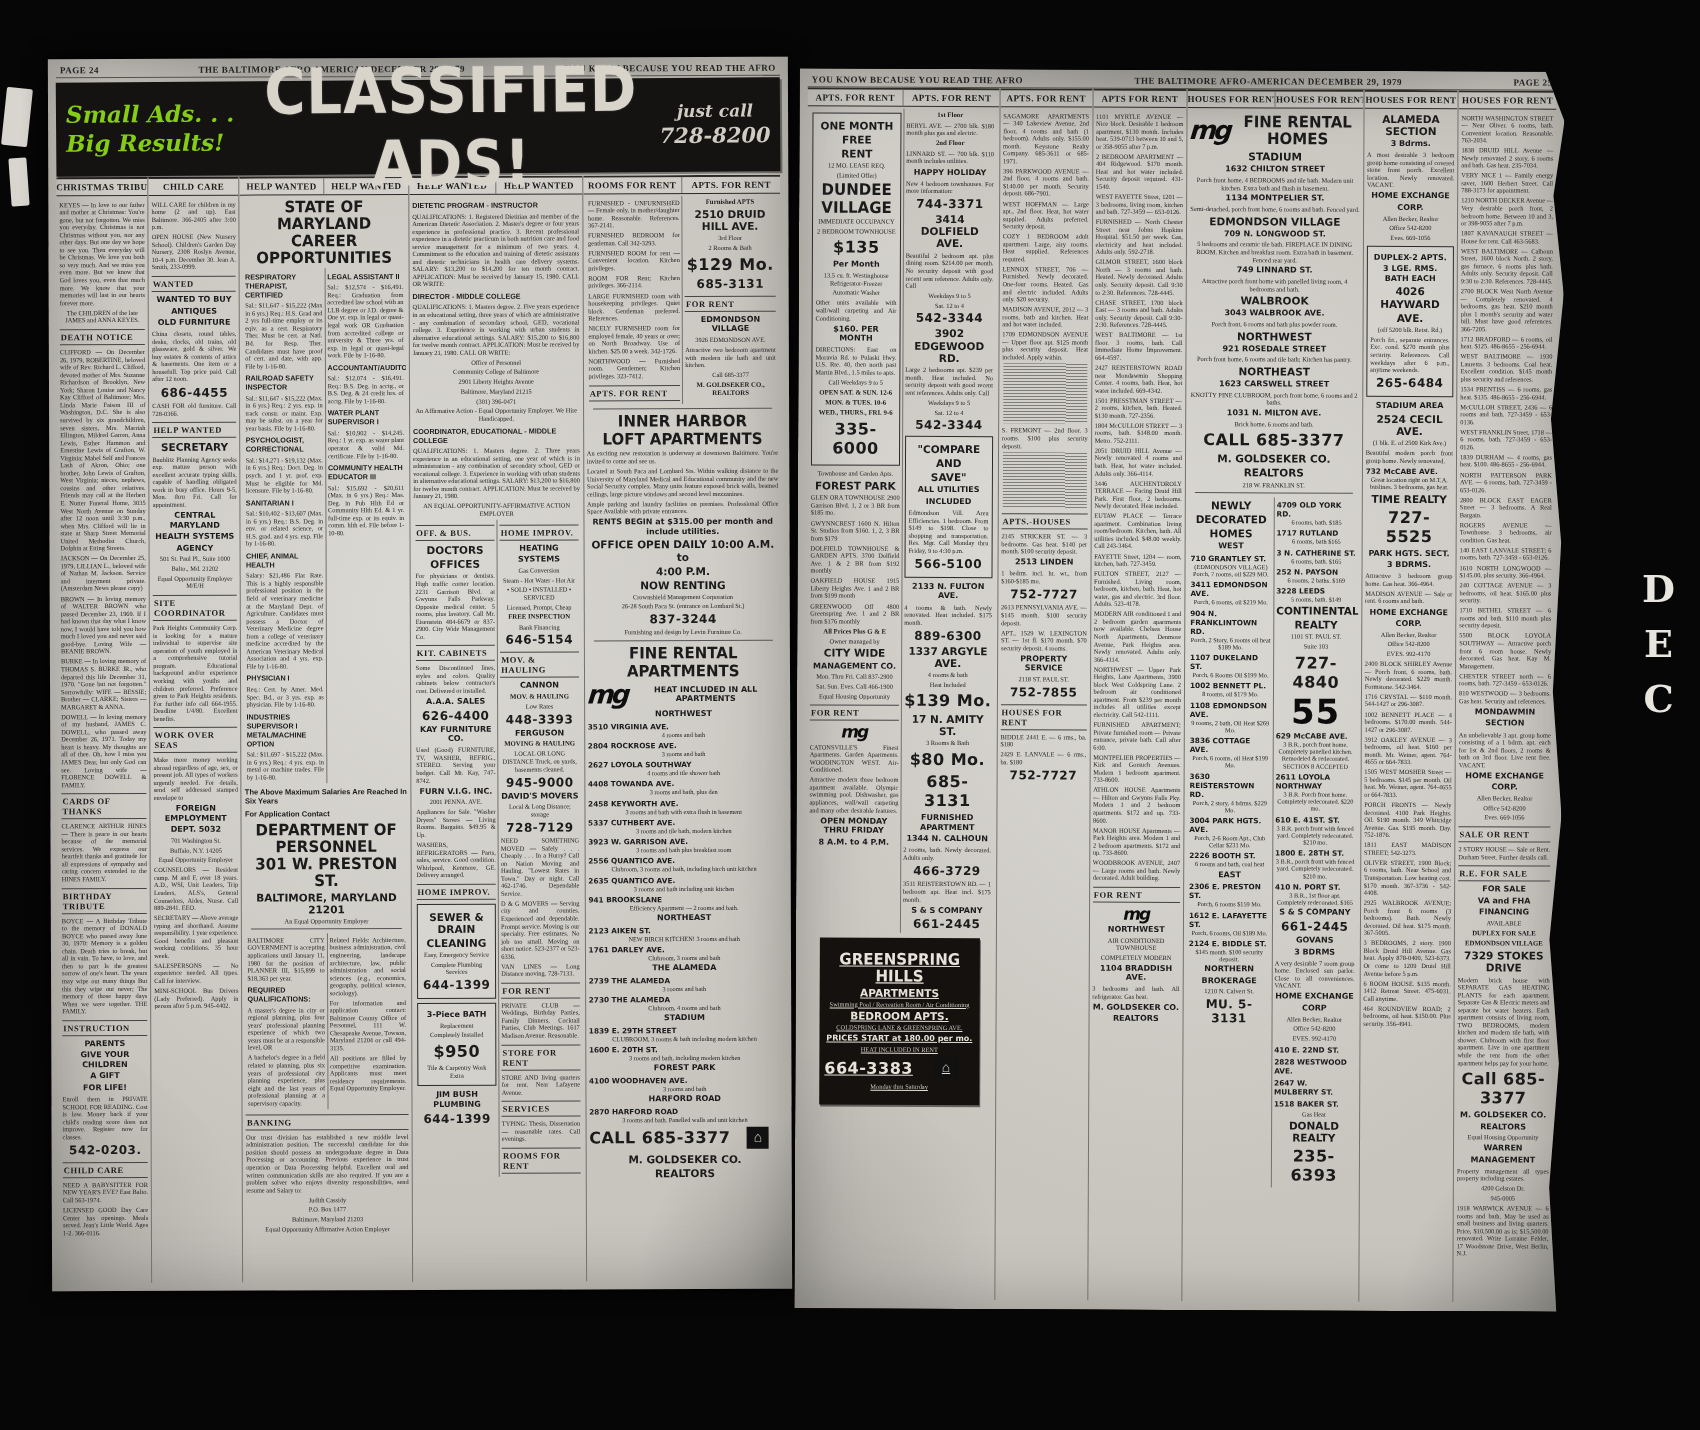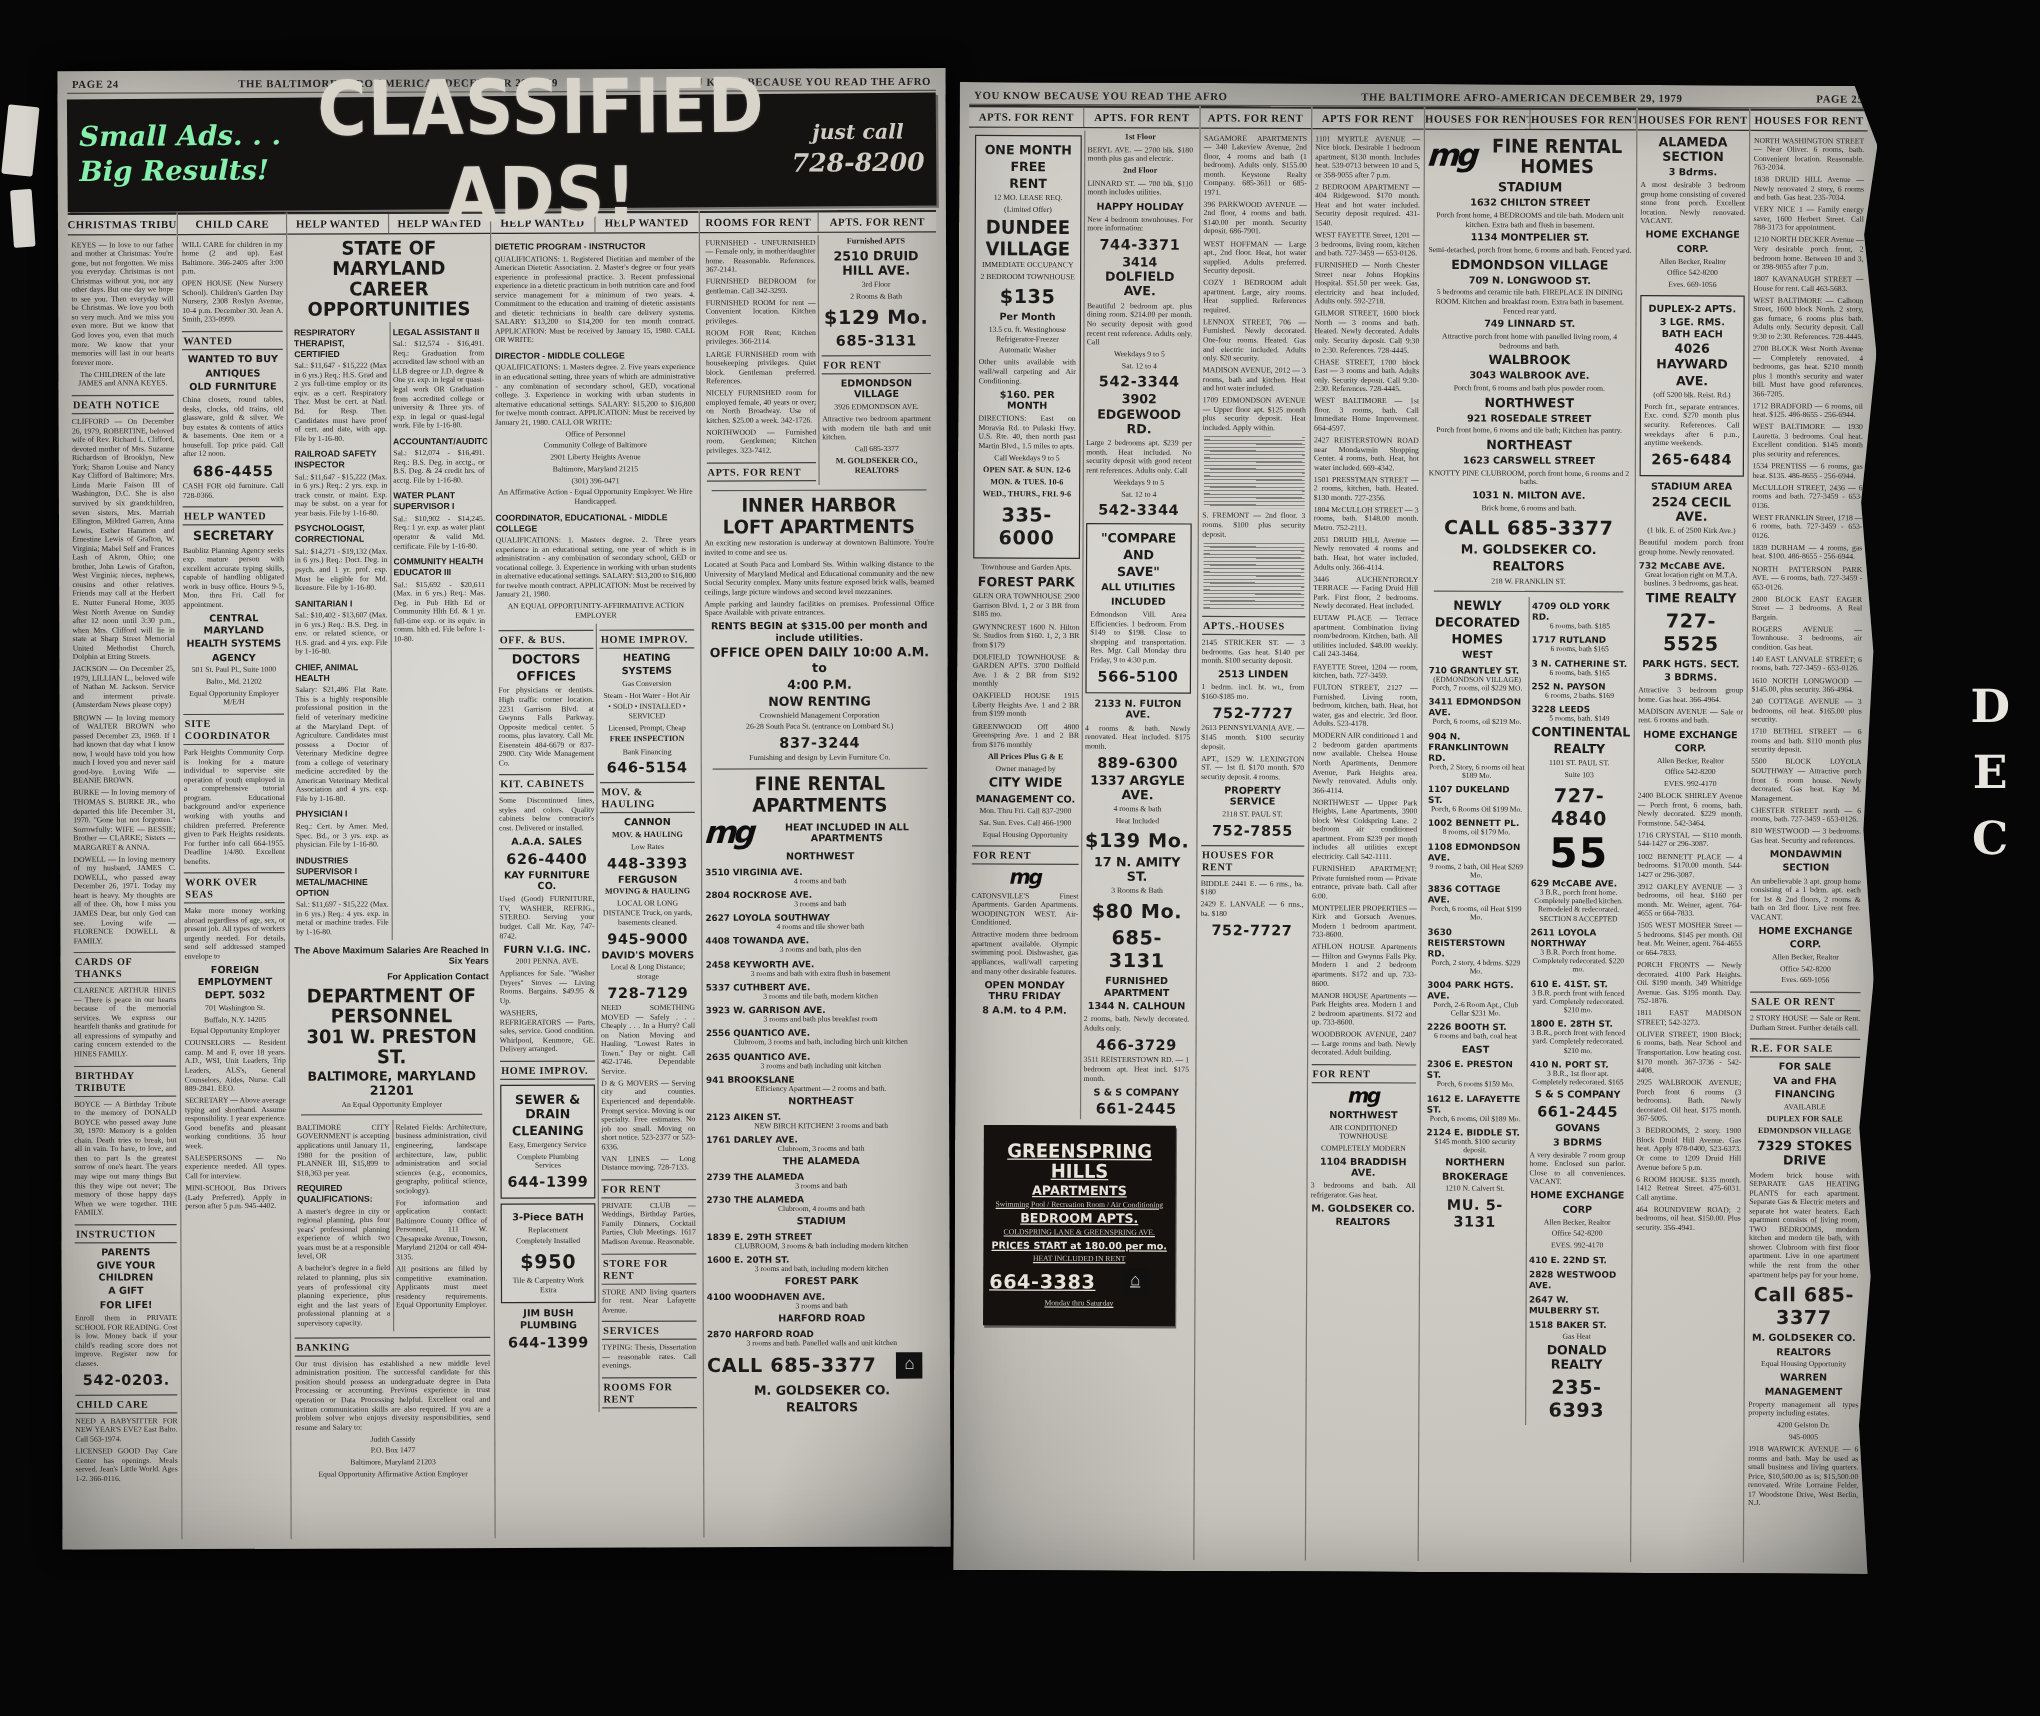--- a/index.html
+++ b/index.html
@@ -10,21 +10,21 @@
       radial-gradient(ellipse 30% 20% at 100% 100%, rgba(30,30,30,.25), transparent 70%),
       radial-gradient(ellipse 40% 30% at 0% 100%, rgba(30,30,30,.18), transparent 70%),
       radial-gradient(ellipse 80% 60% at 50% 45%, rgba(255,255,255,.35), transparent 80%);
     box-shadow:0 0 22px rgba(0,0,0,.9), inset 0 0 70px rgba(0,0,0,.28);}
   #page-left{left:50px;top:58px;width:740px;height:1232px;transform:rotate(-.2deg);padding:4px 8px;box-sizing:border-box;}
   #page-right{left:797px;top:70px;width:765px;height:1240px;transform:rotate(.25deg);padding:4px 8px;box-sizing:border-box;
     clip-path:polygon(0 0,97.5% 0,100% 4%,98.6% 10%,100% 18%,98.4% 28%,99.8% 38%,98.8% 50%,100% 60%,98.5% 70%,99.8% 80%,98.6% 90%,99.6% 100%,0 100%);}
   .pghead{display:flex;justify-content:space-between;align-items:baseline;font:bold 9px "Liberation Serif",serif;letter-spacing:.5px;color:#222;padding:2px 4px;border-bottom:1px solid #55524c;}
   .banner{position:relative;background:#151312;color:#ddd9d0;margin:3px 0 2px 0;height:94px;display:flex;align-items:center;transform:rotate(-.25deg);
      box-shadow:2px 2px 0 rgba(0,0,0,.4);}
-  .banner .bleft{width:180px;padding-left:10px;font:bold italic 23px "DejaVu Serif",serif;line-height:1.25;color:#86efac;}
+  .banner .bleft{width:180px;padding-left:10px;font:bold italic 23px "DejaVu Serif",serif;line-height:1.25;color:#84cc16;}
   .banner .btitle{flex:1;text-align:center;font:900 56px "DejaVu Sans",sans-serif;letter-spacing:1px;color:#d8d4ca;transform:scaleY(1.12);text-shadow:0 0 2px rgba(255,255,255,.25);}
   .banner .bright{width:118px;text-align:center;font:bold italic 17px "DejaVu Serif",serif;color:#cfcbc2;line-height:1.3;padding-right:6px;}
   .banner .bright .num{font-size:21px;font-style:italic;}
   .cols{display:flex;align-items:stretch;overflow:hidden;}
   #page-left .cols{height:1106px;}
   #page-right .cols{height:1212px;}
   .pcol{box-sizing:border-box;border-left:1px solid #75726b;overflow:hidden;}
   .pcol:first-child{border-left:none;}
   .heads{display:flex;border-top:2px solid #2c2a27;border-bottom:1px solid #2c2a27;background:rgba(255,255,255,.12);}
   .headcell{flex:1;text-align:center;font:bold 9px "Liberation Serif",serif;letter-spacing:.4px;padding:3px 0;border-left:1px solid #75726b;white-space:nowrap;overflow:hidden;}
@@ -38,21 +38,21 @@
   .b-bodyc{font-size:6.4px;line-height:1.2;text-align:center;margin:2px 0;color:#1d1d1d;}
   .b-bodycb{font-size:6.8px;font-weight:bold;line-height:1.2;text-align:center;margin:2px 0;}
   .b-adt{font:bold 7.2px "Liberation Sans",sans-serif;margin:4px 0 1px 0;}
   .b-t1{font:bold 15px "DejaVu Sans",sans-serif;text-align:center;line-height:1.08;letter-spacing:0;transform:scaleY(1.05);margin:2px 0;}
   .b-t2{font:bold 10.5px "DejaVu Sans",sans-serif;text-align:center;line-height:1.15;margin:2px 0;}
   .b-t3{font:bold 8px "DejaVu Sans",sans-serif;text-align:center;line-height:1.2;margin:2px 0;}
   .b-addr{font:bold 7.3px "DejaVu Sans",sans-serif;margin:3px 0 0 0;}
   .b-desc{font-size:6.3px;text-align:center;line-height:1.15;margin:0 0 2px 0;}
   .b-ph{font:bold 12px "DejaVu Sans",sans-serif;text-align:center;letter-spacing:.5px;margin:2px 0;}
   .b-ph2{font:bold 16px "DejaVu Sans",sans-serif;text-align:center;letter-spacing:.5px;margin:3px 0;}
-  .b-note{font:bold 7.5px "Liberation Sans",sans-serif;text-align:right;margin:4px 0;}
+  .b-note{font:bold 7.5px "Liberation Sans",sans-serif;text-align:left;margin:4px 0;}
   .b-box{border:1.5px solid #2a2a2a;padding:4px 3px;margin:4px 0;background:rgba(255,255,255,.15);}
   .b-rule{border-top:1px solid #555;margin:4px 6px;}
   .b-fz{margin:3px 1px;opacity:.5;background:repeating-linear-gradient(to bottom,#2b2b2b 0 1px,transparent 1px 3px);}
   .b-row{display:flex;align-items:center;justify-content:center;gap:5px;margin:2px 0;}
   .b-dark{background:#14110f;color:#e3dfd5;padding:12px 5px;margin:5px 13px;box-shadow:1px 2px 0 rgba(0,0,0,.5);text-decoration:underline;}
   .b-dark .b-t1,.b-dark .b-t2,.b-dark .b-t3,.b-dark .b-ph,.b-dark .b-ph2{color:#e7e3d9;}
   .b-dark .b-bodyc,.b-dark .b-body{color:#cfcabf;}
   .b-mg{font:900 italic 26px "DejaVu Sans",sans-serif;letter-spacing:-3px;transform:skewX(-6deg);color:#0e0e0e;line-height:1;}
   .b-mg::before{content:"mg";}
   .b-mgs{font:900 italic 17px "DejaVu Sans",sans-serif;letter-spacing:-2px;color:#0e0e0e;text-align:center;line-height:1;margin:2px 0;}

